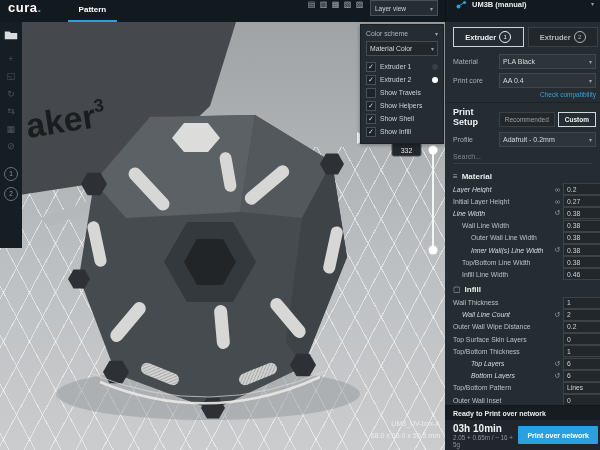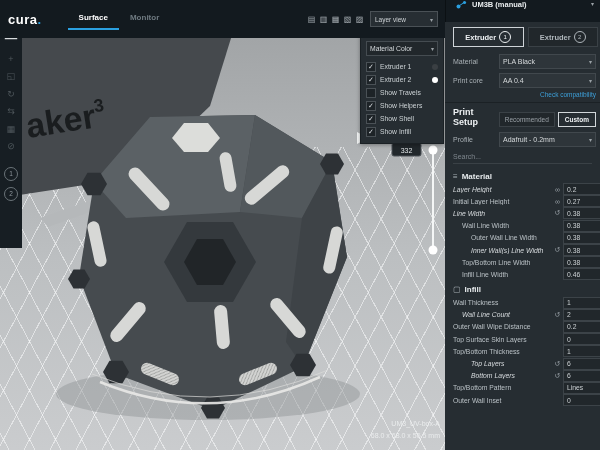--- a/index.html
+++ b/index.html
@@ -9,22 +9,22 @@
   
   .viewport{position:absolute;left:0;top:22px;width:445px;height:428px;
     background:linear-gradient(#a0a3a5,#bcbfc1 55%,#cacccE);overflow:hidden;z-index:1;}
   .grid{position:absolute;left:-50px;top:125px;width:560px;height:340px;
     background:
       repeating-linear-gradient(62deg,rgba(250,251,252,.55) 0 1px,rgba(0,0,0,0) 1px 23px),
       repeating-linear-gradient(118deg,rgba(250,251,252,.55) 0 1px,rgba(0,0,0,0) 1px 23px);}
   svg.scene{position:absolute;left:0;top:0;}
 
   
-  .topbar{position:absolute;left:0;top:0;width:445px;height:38px;background:#131a1f;
-    display:flex;align-items:center;z-index:30;}
+  .topbar{position:absolute;left:0;top:0;width:445px;height:22px;background:#131a1f;
+    display:flex;z-index:30;}
   .logo{margin-left:8px;font-size:13px;font-weight:bold;color:#fff;letter-spacing:.5px;}
   .logo .dot{color:#2ba0e0;}
   .tabs{display:flex;margin-left:26px;height:22px;}
   .tab{padding:0 11px;font-size:8px;font-weight:bold;line-height:20px;color:#6f7a81;
     border-bottom:2px solid transparent;box-sizing:border-box;}
   .tab.active{color:#fff;border-bottom-color:#2ba0e0;}
   .tb-spacer{flex:1;}
   .view-icons{display:flex;gap:3px;color:#aab1b6;font-size:8px;}
   .vicon{width:9px;text-align:center;}
   .view-dd{width:58px;height:14px;margin:0 7px 0 6px;background:#272e33;border:1px solid #4a5156;
@@ -183,22 +183,21 @@
     <g fill="#f0f2f3" opacity="0.85" font-family="Liberation Sans, sans-serif" font-size="7" text-anchor="end">
       <text id="mdl-name" x="440" y="404">UM3_UV-box-A</text>
       <text id="mdl-dims" x="440" y="416">68.0 x 68.0 x 56.5 mm</text>
     </g>
   </svg>
 </div>
 
 <div class="topbar">
   <div class="logo"><span>cura</span><span class="dot">.</span></div>
   <div class="tabs">
-    <div class="tab active">Surface</div>
-    <div class="tab">Monitor</div>
+    <div class="tab active">Pattern</div>
   </div>
   <div class="tb-spacer"></div>
   <div class="view-icons">
       <div class="vicon" style="display: inline-block;">▤</div>
       <div class="vicon" style="display: inline-block;">▥</div>
       <div class="vicon" style="display: inline-block;">▦</div>
       <div class="vicon" style="display: inline-block;">▧</div>
       <div class="vicon" style="display: inline-block;">▨</div>
     </div>
   <div class="view-dd">
@@ -403,13 +402,23 @@
         <div class="sr-label">Top/Bottom Pattern</div>
         <div class="sr-icon"></div>
         <div class="sr-value">Lines</div>
       </div>
       <div class="setting-row" style="padding-left: 8px;">
         <div class="sr-label">Outer Wall Inset</div>
         <div class="sr-icon"></div>
         <div class="sr-value">0</div>
       </div>
     </div>
+  <div class="status">
+    <div class="ready-bar">Ready to Print over network</div>
+    <div class="status-bottom">
+      <div>
+        <div class="time">03h 10min</div>
+        <div class="usage">2.05 + 0.65m / ~ 16 + 5g</div>
+      </div>
+      <div class="print-btn">Print over network</div>
+    </div>
+  </div>
 </div>
 
 </body></html>

